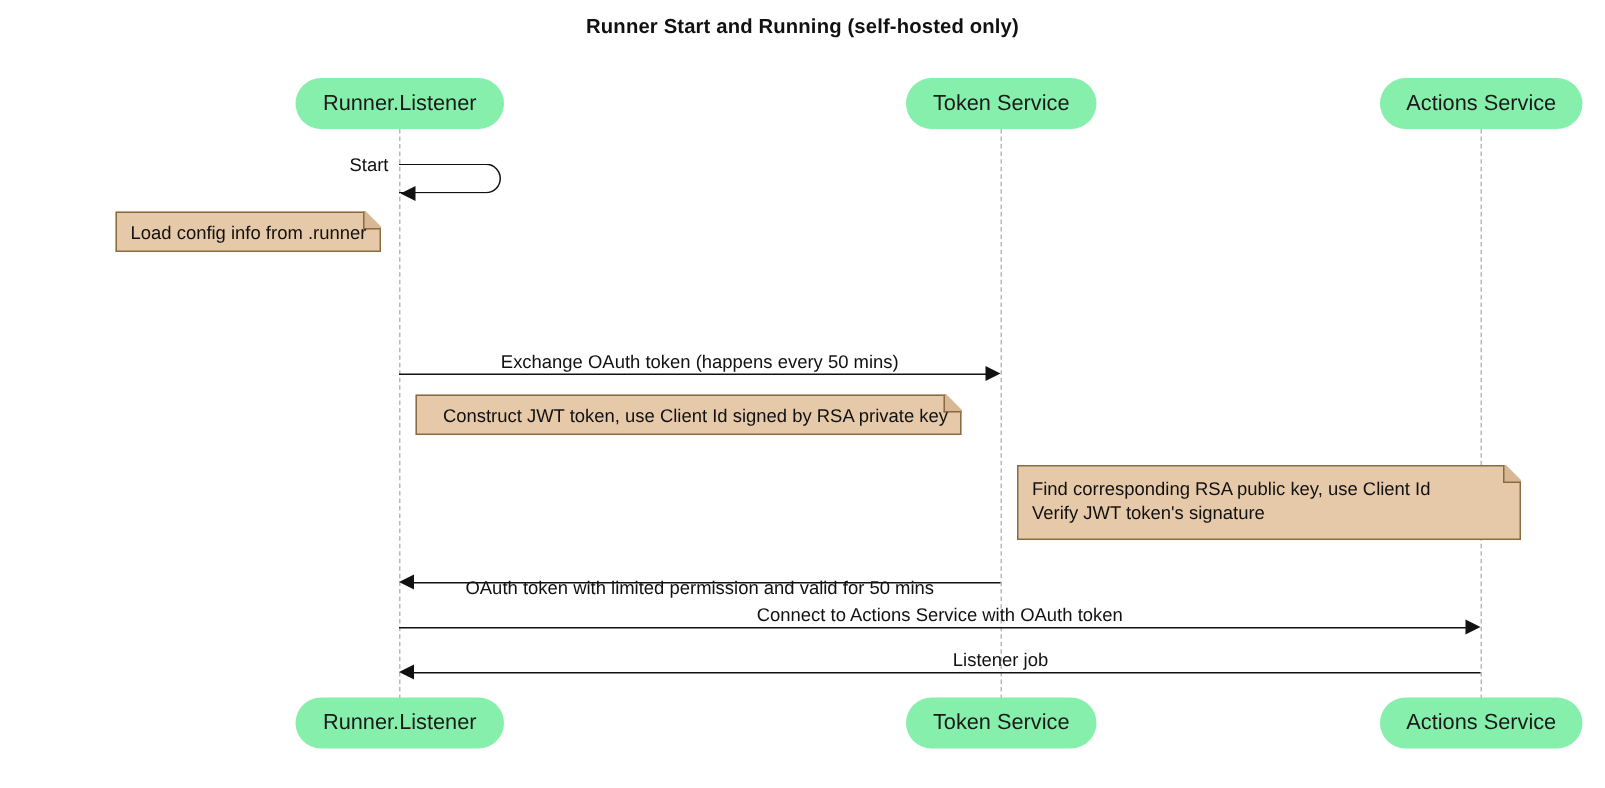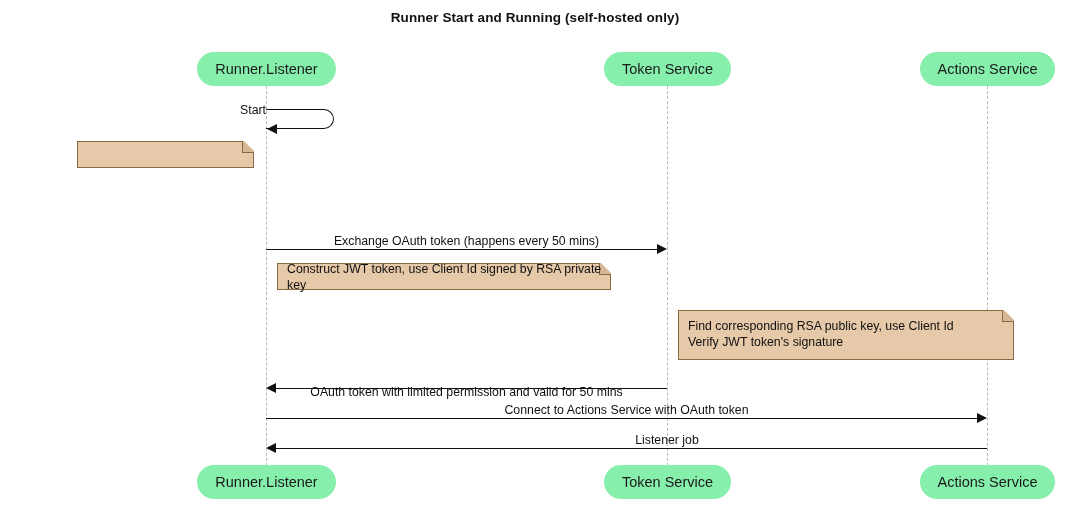--- a/index.html
+++ b/index.html
@@ -88,34 +88,35 @@
   <div class="participant" style="left:197px;top:52px;width:139px;">
     <span>Runner.Listener</span>
   </div>
   <div class="participant" style="left:604px;top:52px;width:127px;">
     <span>Token Service</span>
   </div>
   <div class="participant" style="left:920px;top:52px;width:135px;">
     <span>Actions Service</span>
   </div>
 
-  <div class="msg-label" style="left:226px;top:103px;width:40px;text-align:right;">Start</div>
+  <div class="msg-label" style="left:226px;top:103px;width:40px;">Start</div>
   <div class="selfloop" style="left:266px;top:109px;width:68px;height:20px;"></div>
   <div class="arrow-head arrow-left" style="left:267px;top:124px;"></div>
 
   <div class="note" style="left:77px;top:141px;width:177px;height:27px;">
     <span class="fold"></span>
+    <span class="note-txt">Load config info from .runner</span>
   </div>
 
 
   <div class="msg-label" style="left:266px;top:234px;width:401px;">Exchange OAuth token (happens every 50 mins)</div>
   <div class="msg-line" style="left:266px;top:249px;width:392px;"></div>
   <div class="arrow-head arrow-right" style="left:657px;top:244px;"></div>
 
-  <div class="note" style="left:277px;top:263px;width:334px;height:27px;">
+  <div class="note" style="left:277px;top:263px;width:364px;height:27px;justify-content:flex-end;">
     <span class="fold"></span>
     <span class="note-txt">Construct JWT token, use Client Id signed by RSA private key</span>
   </div>
 
   <div class="note" style="left:678px;top:310px;width:336px;height:50px;align-items:flex-start;padding-top:7px;">
     <span class="fold"></span>
     <span class="note-txt">Find corresponding RSA public key, use Client Id
 Verify JWT token's signature</span>
   </div>
 

